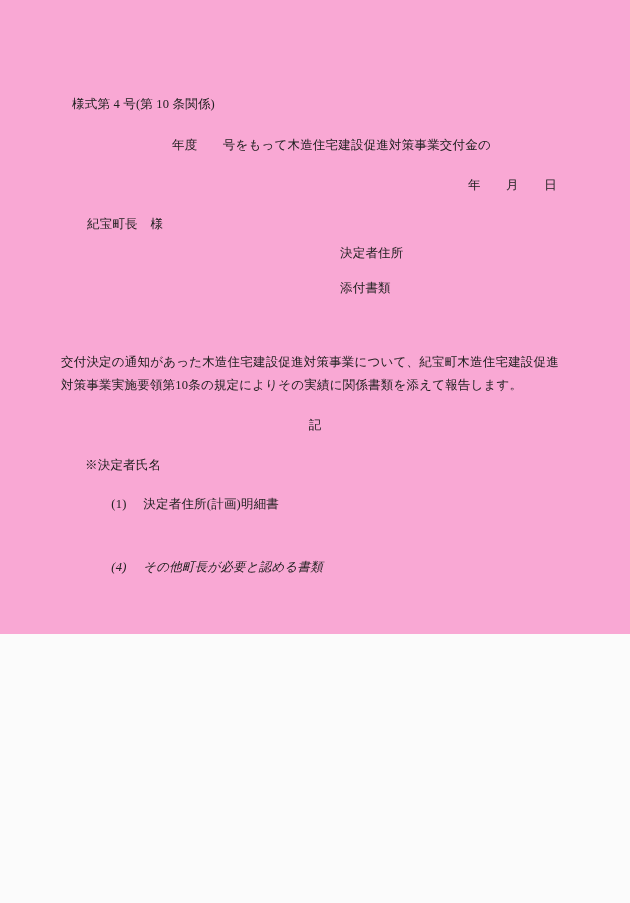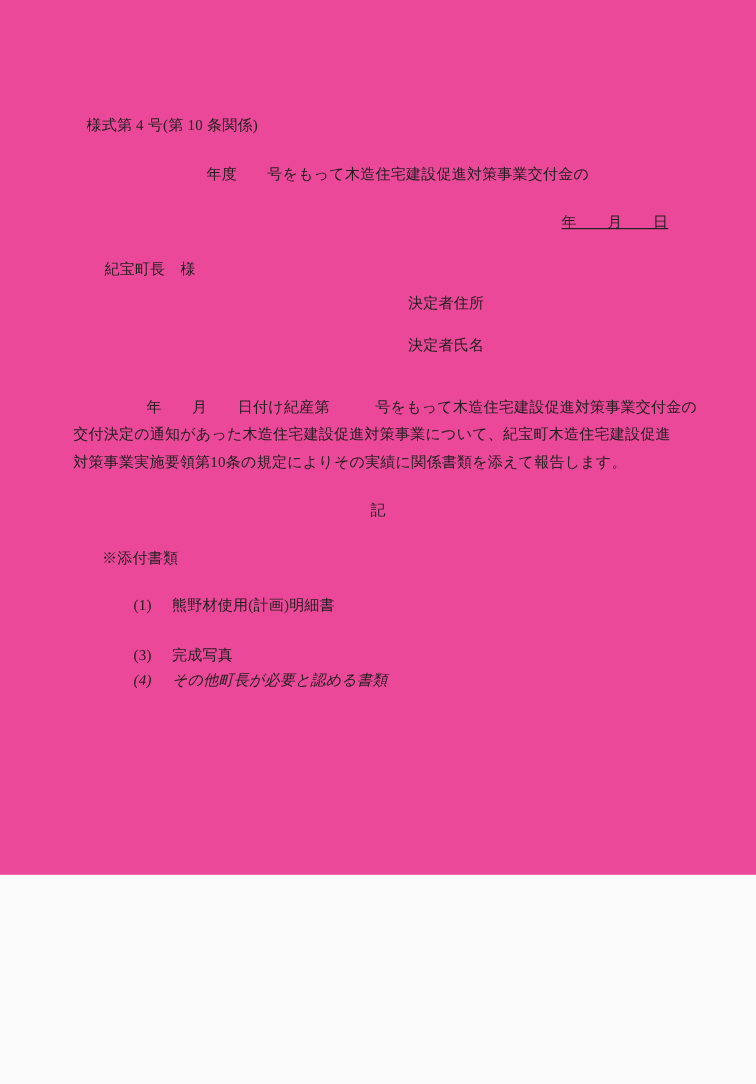--- a/index.html
+++ b/index.html
@@ -4,36 +4,36 @@
 <style>
   * { margin: 0; padding: 0; box-sizing: border-box; }
   html, body {
     width: 630px;
     height: 903px;
     background: #fbfbfb;
   }
   .page {
     position: relative;
     width: 630px;
-    height: 729px;
-    background: #ec4899;
+    height: 634px;
+    background: #f9a8d4;
     color: #212121;
     font-family: "Liberation Serif", "DejaVu Serif", serif;
     font-size: 12.5px;
     line-height: 1.3;
     overflow: hidden;
   }
   .abs {
     position: absolute;
     white-space: pre;
     letter-spacing: 0.2px;
   }
   .form-number   { left: 72px;  top: 96px;  }
   .title-line    { left: 172px; top: 137px; }
-  .date-line     { left: 468px; top: 177px; text-decoration: underline; }
+  .date-line     { left: 468px; top: 177px; }
   .addressee     { left: 87px;  top: 216px; font-family: Liberation Serif, serif; }
   .sender-addr   { left: 340px; top: 245px; }
   .sender-name   { left: 340px; top: 280px; }
   .body-line-1   { left: 122px; top: 331px; }
   .body-line-2   { left: 61px;  top: 354px; }
   .body-line-3   { left: 61px;  top: 377px; }
   .ki-heading    { left: 0;     top: 417px; width: 630px; text-align: center; letter-spacing: 0; }
   .attach-label  { left: 85px;  top: 457px; }
   .attach-item   { left: 98px; }
   .item-1 { top: 480px; }
@@ -53,38 +53,34 @@
   <div class="abs form-number">様式第 4 号(第 10 条関係)</div>
 
   <div class="abs title-line">年度　　号をもって木造住宅建設促進対策事業交付金の</div>
 
   <div class="abs date-line">年　　月　　日</div>
 
   <div class="abs addressee">紀宝町長　様</div>
 
   <div class="abs sender-addr">決定者住所</div>
 
-  <div class="abs sender-name">決定者氏名</div>
+  <div class="abs sender-name">添付書類</div>
 
-  <div class="abs body-line-1">年　　月　　日付け紀産第　　　号をもって木造住宅建設促進対策事業交付金の</div>
 
   <div class="abs body-line-2">交付決定の通知があった木造住宅建設促進対策事業について、紀宝町木造住宅建設促進</div>
 
   <div class="abs body-line-3">対策事業実施要領第10条の規定によりその実績に関係書類を添えて報告します。</div>
 
   <div class="abs ki-heading">記</div>
 
-  <div class="abs attach-label">※添付書類</div>
+  <div class="abs attach-label">※決定者氏名</div>
 
   <div class="abs attach-item item-1">
-    <span class="item-no">(1)</span><span>熊野材使用(計画)明細書</span>
+    <span class="item-no">(1)</span><span>決定者住所(計画)明細書</span>
   </div>
 
 
-  <div class="abs attach-item item-3">
-    <span class="item-no">(3)</span><span>完成写真</span>
-  </div>
 
   <div class="abs attach-item item-4">
     <span class="item-no">(4)</span><span>その他町長が必要と認める書類</span>
   </div>
 
 </div>
 
 </body></html>

